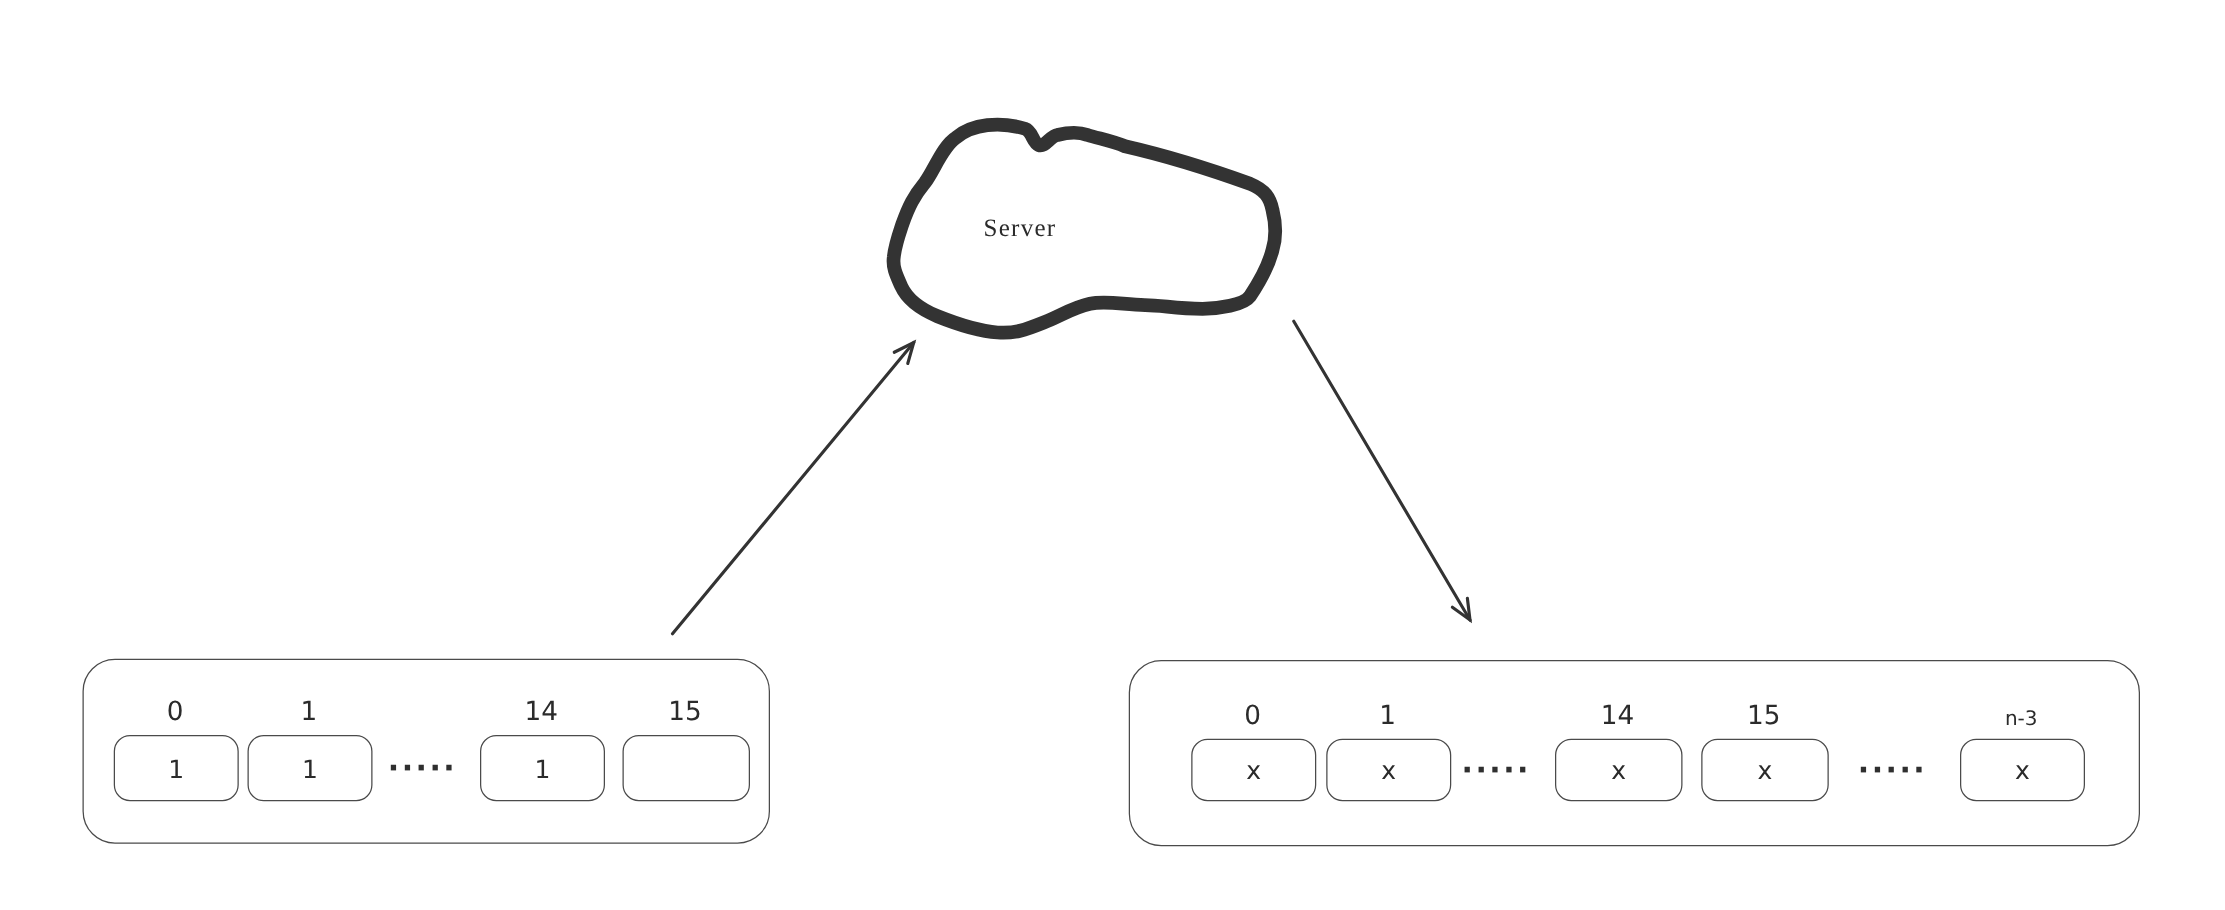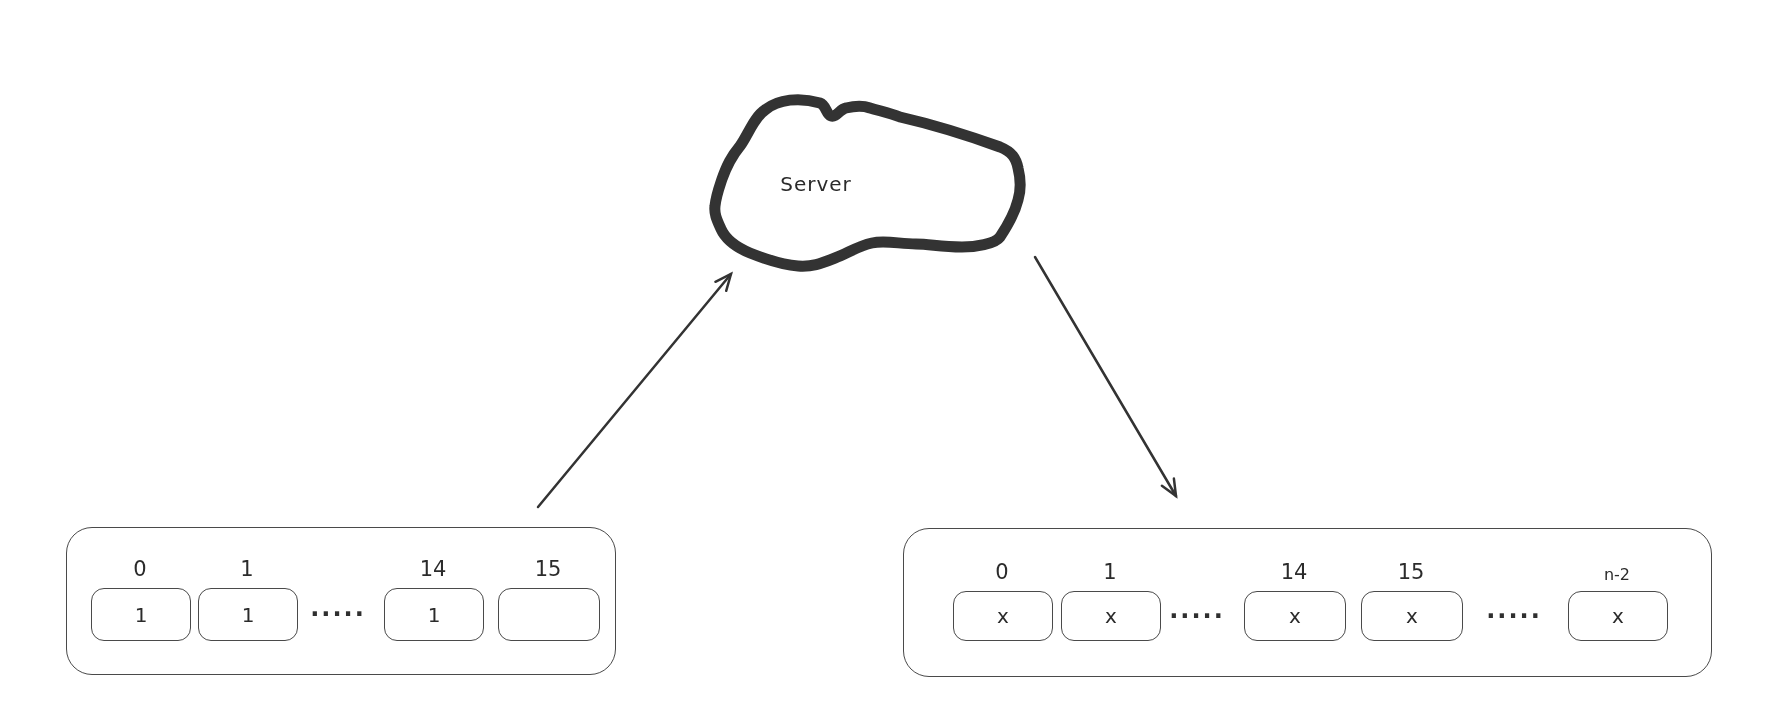--- a/index.html
+++ b/index.html
@@ -5,21 +5,21 @@
   html,body{margin:0;padding:0;}
   body{
     width:1780px;height:728px;position:relative;overflow:hidden;
     background:#ffffff;
     font-family:"DejaVu Sans", "Liberation Sans", sans-serif;
     color:#2b2b2b;
   }
   .layer{position:absolute;left:0;top:0;width:1780px;height:728px;}
   .server-label{
     position:absolute;left:746px;top:172px;width:140px;height:28px;
-    text-align:center;font-size:20px;letter-spacing:1px;color:#2b2b2b;
+    text-align:center;font-size:20px;letter-spacing:1px;color:#2b2b2b;font-family:Liberation Serif, serif;
   }
   .array-container{
     position:absolute;border:1.6px solid #4a4a4a;border-radius:26px;
     background:transparent;
   }
   .container-left{left:66px;top:527px;width:548px;height:146px;}
   .container-right{left:903px;top:528px;width:807px;height:147px;}
   .cell{position:absolute;}
   .cell-label{
     position:absolute;left:0;top:-31px;width:100%;height:26px;
@@ -125,16 +125,16 @@
   <div class="cell r-c14">
     <div class="cell-label">14</div>
     <div class="cell-box">x</div>
   </div>
   <div class="cell r-c15">
     <div class="cell-label">15</div>
     <div class="cell-box">x</div>
   </div>
   <div class="ellipsis r-dots2">·····</div>
   <div class="cell r-cn1">
-    <div class="cell-label small">n-2</div>
+    <div class="cell-label small">n-3</div>
     <div class="cell-box">x</div>
   </div>
 </div>
 
 </body></html>

